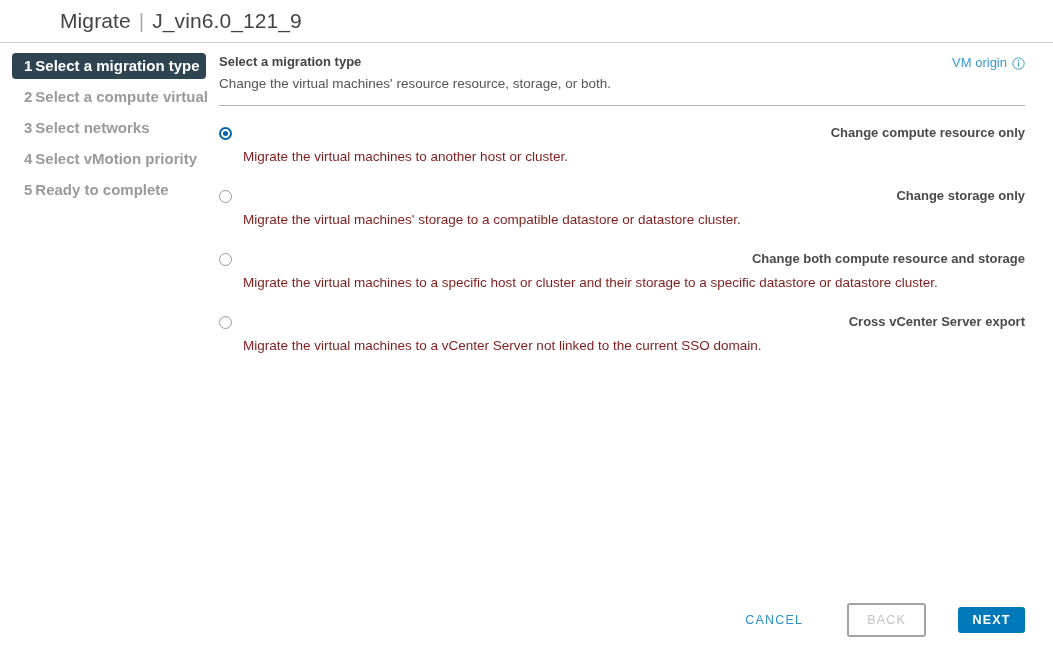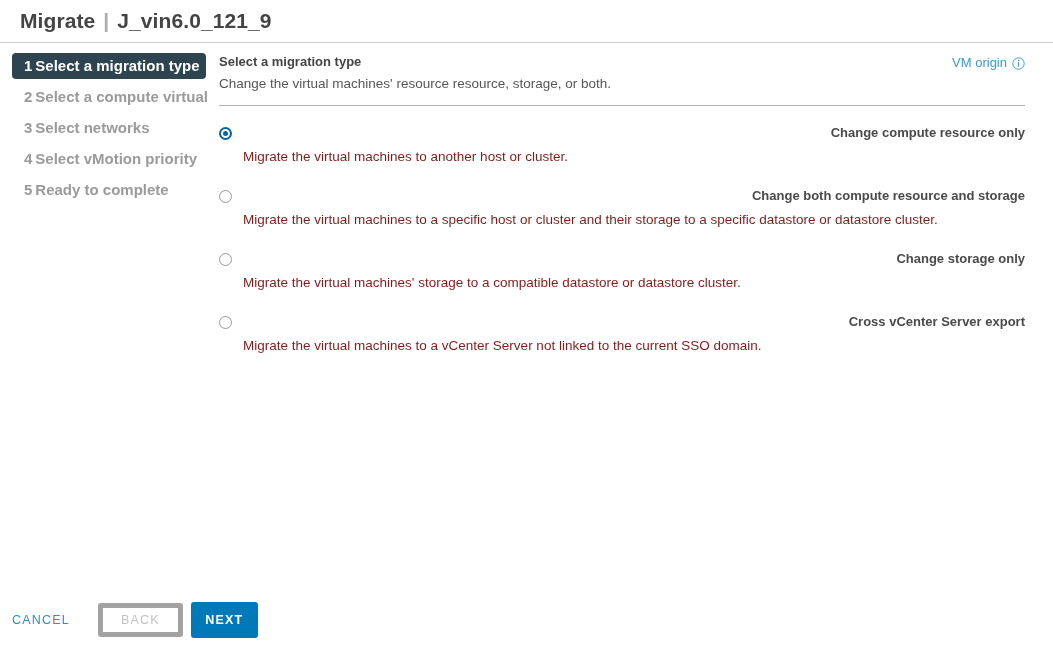--- a/index.html
+++ b/index.html
@@ -11,25 +11,26 @@
     height: 653px;
     background: #ffffff;
     font-family: "Liberation Sans", sans-serif;
     color: #565656;
     overflow: hidden;
   }
 
   
   .wizard-title {
     font-size: 21px;
-    font-weight: 700;
+    font-weight: 400;
     color: #444444;
-    padding: 9px 0 0 20px;
+    padding: 9px 0 0 12px;
     letter-spacing: 0.1px;
     white-space: nowrap;
+    margin-left: 48px;
   }
   .title-sep {
     color: #adadad;
     padding: 0 2px;
   }
   .title-rule {
     height: 1px;
     background: #cccccc;
     margin-top: 9px;
   }
@@ -170,22 +171,22 @@
 
   
   .footer {
     position: absolute;
     left: 0;
     right: 0;
     bottom: 0;
     height: 66px;
     display: flex;
     align-items: center;
-    justify-content: flex-start;
-    gap: 8px;
+    justify-content: flex-end;
+    gap: 32px;
     padding-right: 28px;
     box-sizing: border-box;
   }
   .btn {
     font-family: "Liberation Sans", sans-serif;
     font-size: 12.5px;
     letter-spacing: 1.2px;
     border-radius: 3px;
     box-sizing: border-box;
     cursor: pointer;
@@ -195,28 +196,27 @@
   }
   .btn-flat {
     color: #2f90c8;
     height: 34px;
     padding: 0 12px;
   }
   .btn-outline {
     height: 34px;
     min-width: 67px;
     padding: 0 18px;
-    border: 5px solid #a3a3a3;
+    border: 2px solid #a3a3a3;
     color: #c2c2c2;
     background: #ffffff;
     cursor: default;
-    margin-left: 8px;
   }
   .btn-primary {
-    height: 36px;
+    height: 26px;
     min-width: 67px;
     padding: 0 4px;
     background: #0079b8;
     color: #ffffff;
     font-weight: bold;
   }
 </style>
 </head>
 <body>
 
@@ -282,31 +282,31 @@
         <div class="option-row">
           <span class="radio checked"></span>
           <span class="option-label">Change compute resource only</span>
         </div>
         <div class="option-desc">Migrate the virtual machines to another host or cluster.</div>
       </div>
 
       <div class="option">
         <div class="option-row">
           <span class="radio"></span>
+          <span class="option-label">Change storage only</span>
+        </div>
+        <div class="option-desc">Migrate the virtual machines' storage to a compatible datastore or datastore cluster.</div>
+      </div>
+
+      <div class="option">
+        <div class="option-row">
+          <span class="radio"></span>
           <span class="option-label">Change both compute resource and storage</span>
         </div>
         <div class="option-desc">Migrate the virtual machines to a specific host or cluster and their storage to a specific datastore or datastore cluster.</div>
-      </div>
-
-      <div class="option">
-        <div class="option-row">
-          <span class="radio"></span>
-          <span class="option-label">Change storage only</span>
-        </div>
-        <div class="option-desc">Migrate the virtual machines' storage to a compatible datastore or datastore cluster.</div>
       </div>
 
       <div class="option">
         <div class="option-row">
           <span class="radio"></span>
           <span class="option-label">Cross vCenter Server export</span>
         </div>
         <div class="option-desc">Migrate the virtual machines to a vCenter Server not linked to the current SSO domain.</div>
       </div>
 

